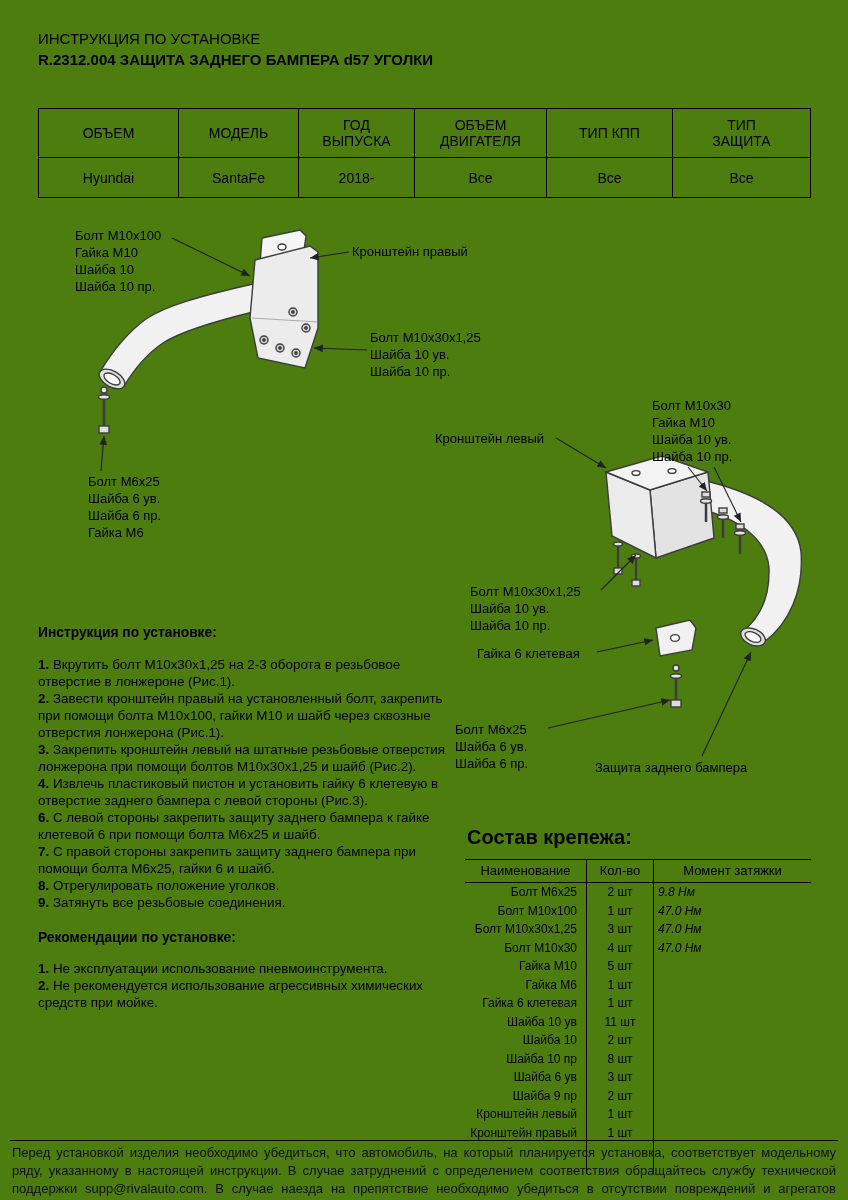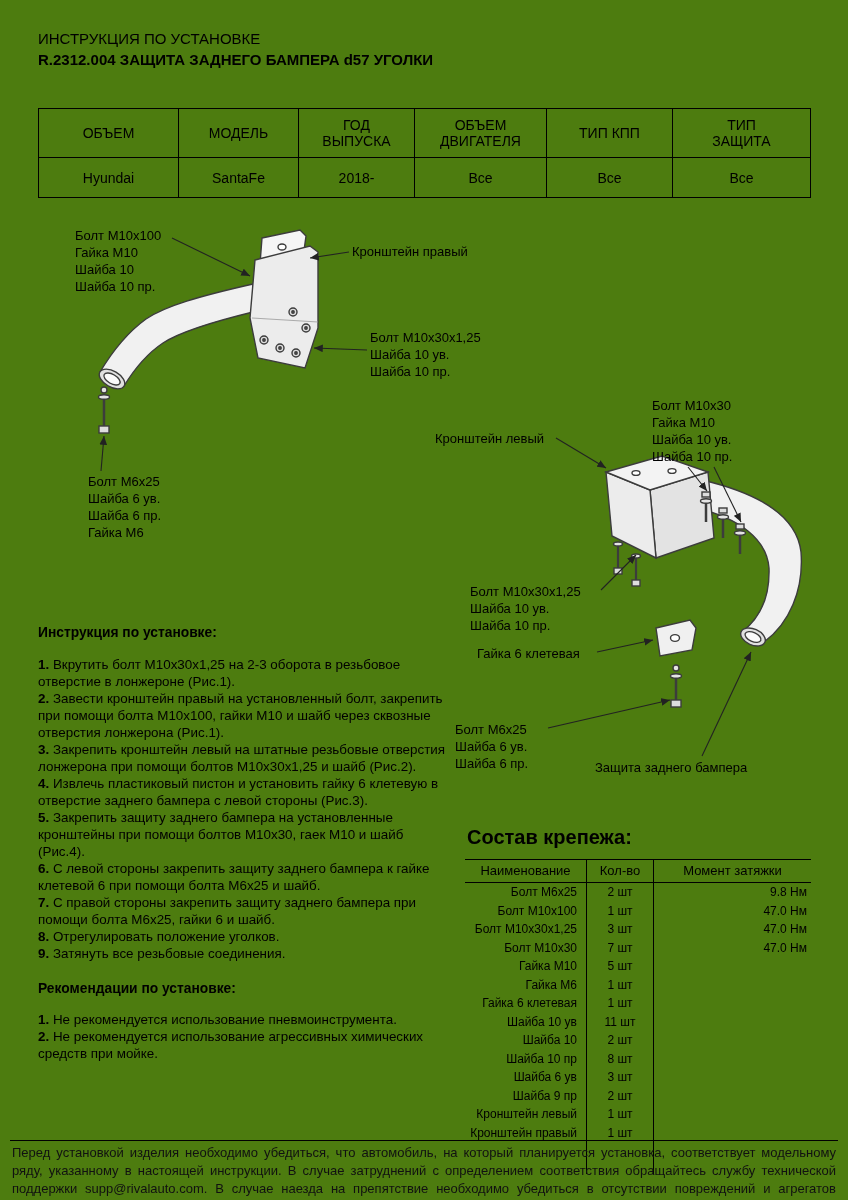--- a/index.html
+++ b/index.html
@@ -22,21 +22,21 @@
   .step b{font-weight:bold;}
   .fst{position:absolute;left:465px;top:826px;width:346px;}
   .fst-title{font-weight:bold;font-size:20px;margin:0 0 10px 2px;}
   .fst-table{display:grid;grid-template-columns:121px 68px 157px;font-size:12px;}
   .fc{padding:1px 4px;line-height:16.5px;}
   .fh{border-top:1px solid #000;border-bottom:1px solid #000;text-align:center;font-size:13px;
       line-height:20px;padding:1px 2px;}
   .cmid{border-left:1px solid #000;border-right:1px solid #000;}
   .cname{text-align:right;padding-right:9px;}
   .cqty{text-align:center;}
-  .ctq{text-align:right;}
+  .ctq{text-align:left;font-style:italic;}
   .fspacer{height:30px;}
   .footer{position:absolute;left:10px;top:1140px;width:824px;border-top:1px solid #000;border-bottom:1px solid #000;
       padding:3px 2px 4px 2px;font-size:13px;line-height:1.4;text-align:justify;color:#111;}
 </style>
 </head>
 <body>
 
 <div class="page">
 
   <div class="doc-title">
@@ -191,27 +191,26 @@
 Шайба 6 пр.</div>
     <div class="callout" style="left:595px;top:560px">Защита заднего бампера</div>
   </div>
 
   <div class="instructions">
     <div class="sec-title">Инструкция по установке:</div>
     <p class="step"><b>1.</b> <span>Вкрутить болт М10х30х1,25 на 2-3 оборота в резьбовое отверстие в лонжероне (Рис.1).</span></p>
     <p class="step"><b>2.</b> <span>Завести кронштейн правый на установленный болт, закрепить при помощи болта М10х100, гайки М10 и шайб через сквозные отверстия лонжерона (Рис.1).</span></p>
     <p class="step"><b>3.</b> <span>Закрепить кронштейн левый на штатные резьбовые отверстия лонжерона при помощи болтов М10х30х1,25 и шайб (Рис.2).</span></p>
     <p class="step"><b>4.</b> <span>Извлечь пластиковый пистон и установить гайку 6 клетевую в отверстие заднего бампера с левой стороны (Рис.3).</span></p>
-    <p class="step"><b>5.</b> <span>Закрепить защиту заднего бампера на установленные кронштейны при помощи болтов М10х30, гаек М10 и шайб (Рис.4).</span></p>
     <p class="step"><b>6.</b> <span>С левой стороны закрепить защиту заднего бампера к гайке клетевой 6 при помощи болта М6х25 и шайб.</span></p>
     <p class="step"><b>7.</b> <span>С правой стороны закрепить защиту заднего бампера при помощи болта М6х25, гайки 6 и шайб.</span></p>
     <p class="step"><b>8.</b> <span>Отрегулировать положение уголков.</span></p>
     <p class="step"><b>9.</b> <span>Затянуть все резьбовые соединения.</span></p>
     <div class="sec-title rec-title">Рекомендации по установке:</div>
-    <p class="step"><b>1.</b> <span>Не рекомендуется использование пневмоинструмента.</span></p>
+    <p class="step"><b>1.</b> <span>Не эксплуатации использование пневмоинструмента.</span></p>
     <p class="step"><b>2.</b> <span>Не рекомендуется использование агрессивных химических средств при мойке.</span></p>
   </div>
 
   <div class="fst">
     <div class="fst-title">Состав крепежа:</div>
     <div class="fst-table">
       <div class="fc fh">Наименование</div>
       <div class="fc fh cmid">Кол-во</div>
       <div class="fc fh">Момент затяжки</div>
 
@@ -221,21 +220,21 @@
 
       <div class="fc cname">Болт М10х100</div>
       <div class="fc cmid cqty">1 шт</div>
       <div class="fc ctq">47.0 Нм</div>
 
       <div class="fc cname">Болт М10х30х1,25</div>
       <div class="fc cmid cqty">3 шт</div>
       <div class="fc ctq">47.0 Нм</div>
 
       <div class="fc cname">Болт М10х30</div>
-      <div class="fc cmid cqty">7 шт</div>
+      <div class="fc cmid cqty">4 шт</div>
       <div class="fc ctq">47.0 Нм</div>
 
       <div class="fc cname">Гайка М10</div>
       <div class="fc cmid cqty">5 шт</div>
       <div class="fc ctq"></div>
 
       <div class="fc cname">Гайка М6</div>
       <div class="fc cmid cqty">1 шт</div>
       <div class="fc ctq"></div>
 

